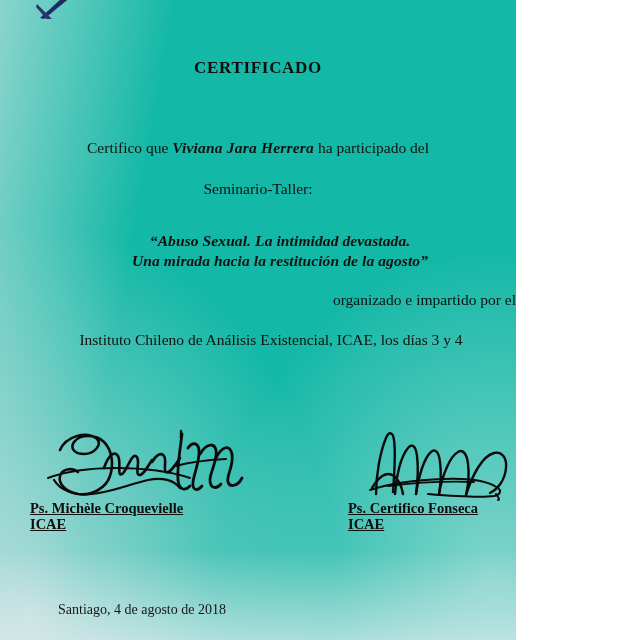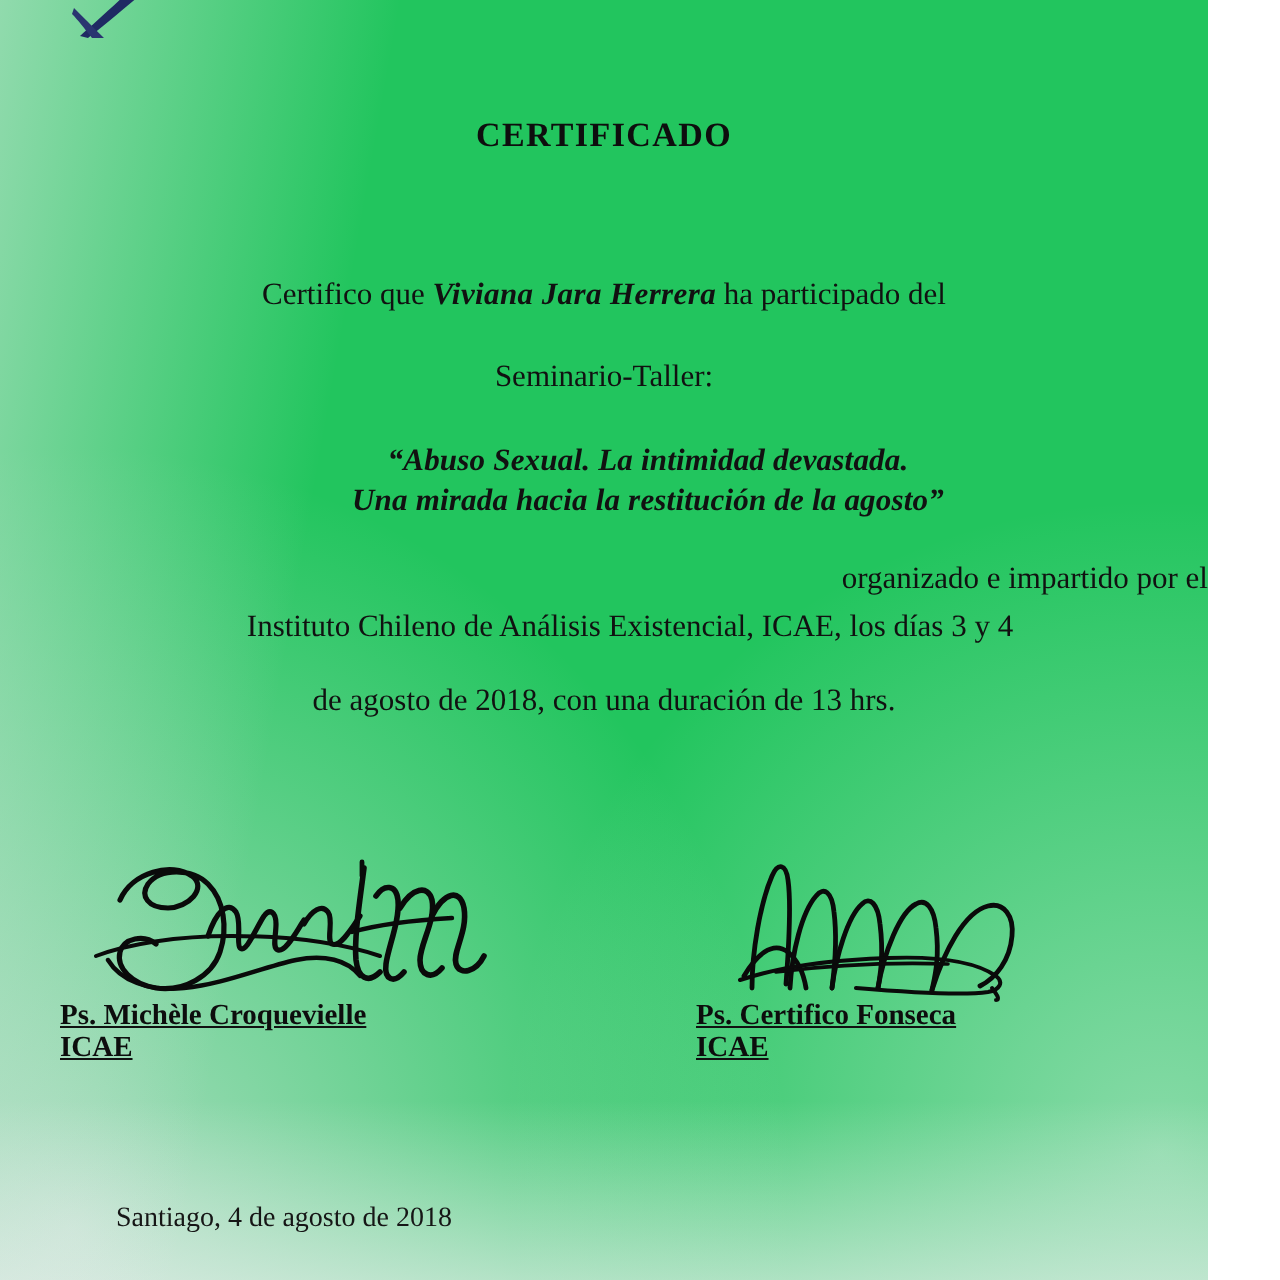--- a/index.html
+++ b/index.html
@@ -11,23 +11,23 @@
     width: 640px;
     height: 640px;
     background: #ffffff;
     font-family: "Liberation Serif", "DejaVu Serif", serif;
     color: #111111;
     overflow: hidden;
   }
 
   #page {
     position: relative;
-    width: 604px;
+    width: 516px;
     height: 640px;
-    background: #22c55e;
+    background: #14b8a6;
     overflow: hidden;
   }
 
   
   #paper-texture {
     position: absolute;
     inset: 0;
     pointer-events: none;
     background:
       linear-gradient(100deg, rgba(236,236,238,0.55) 0%, rgba(255,255,255,0) 28%),
@@ -66,23 +66,23 @@
     top: 138px;
     text-align: center;
   }
   .body-line {
     font-size: 15.5px;
     line-height: 1.25;
     color: #111111;
     margin: 0;
   }
   .gap-a { margin-top: 22px; }
-  .gap-b { margin-top: 22px; padding-left: 44px; }
+  .gap-b { margin-top: 32px; padding-left: 44px; }
   .gap-c { margin-top: 20px; text-align: right; }
-  .gap-d { margin-top: 4px; padding-left: 26px; }
+  .gap-d { margin-top: 20px; padding-left: 26px; }
   .gap-e { margin-top: 18px; }
 
   .name-strong {
     font-weight: bold;
     font-style: italic;
     letter-spacing: 0.2px;
     font-family: Liberation Serif, serif;
   }
   .seminar-title {
     font-weight: bold;
@@ -172,21 +172,20 @@
 
     <div class="gap-b">
       <div class="seminar-title">“Abuso Sexual. La intimidad devastada.</div>
       <div class="seminar-title">Una mirada hacia la restitución de la agosto”</div>
     </div>
 
     <p class="body-line gap-c">organizado e impartido por el</p>
 
     <p class="body-line gap-d">Instituto Chileno de Análisis Existencial, ICAE, los días 3 y 4</p>
 
-    <p class="body-line gap-e">de agosto de 2018, con una duración de 13 hrs.</p>
   </div>
 
   <div id="signatures">
 
     <div class="sig-block" id="sig-left">
       <div class="sig-ink">
         <svg width="270" height="72" viewBox="0 0 270 72" aria-hidden="true">
           <g fill="none" stroke="#0a0a0a" stroke-linecap="round" stroke-linejoin="round">
             <path d="M30 22 C36 8, 56 3, 66 10 C74 16, 64 26, 54 26 C44 26, 40 20, 44 14
                      C50 6, 66 6, 74 14 C82 22, 84 36, 80 48 C76 60, 62 68, 48 66

